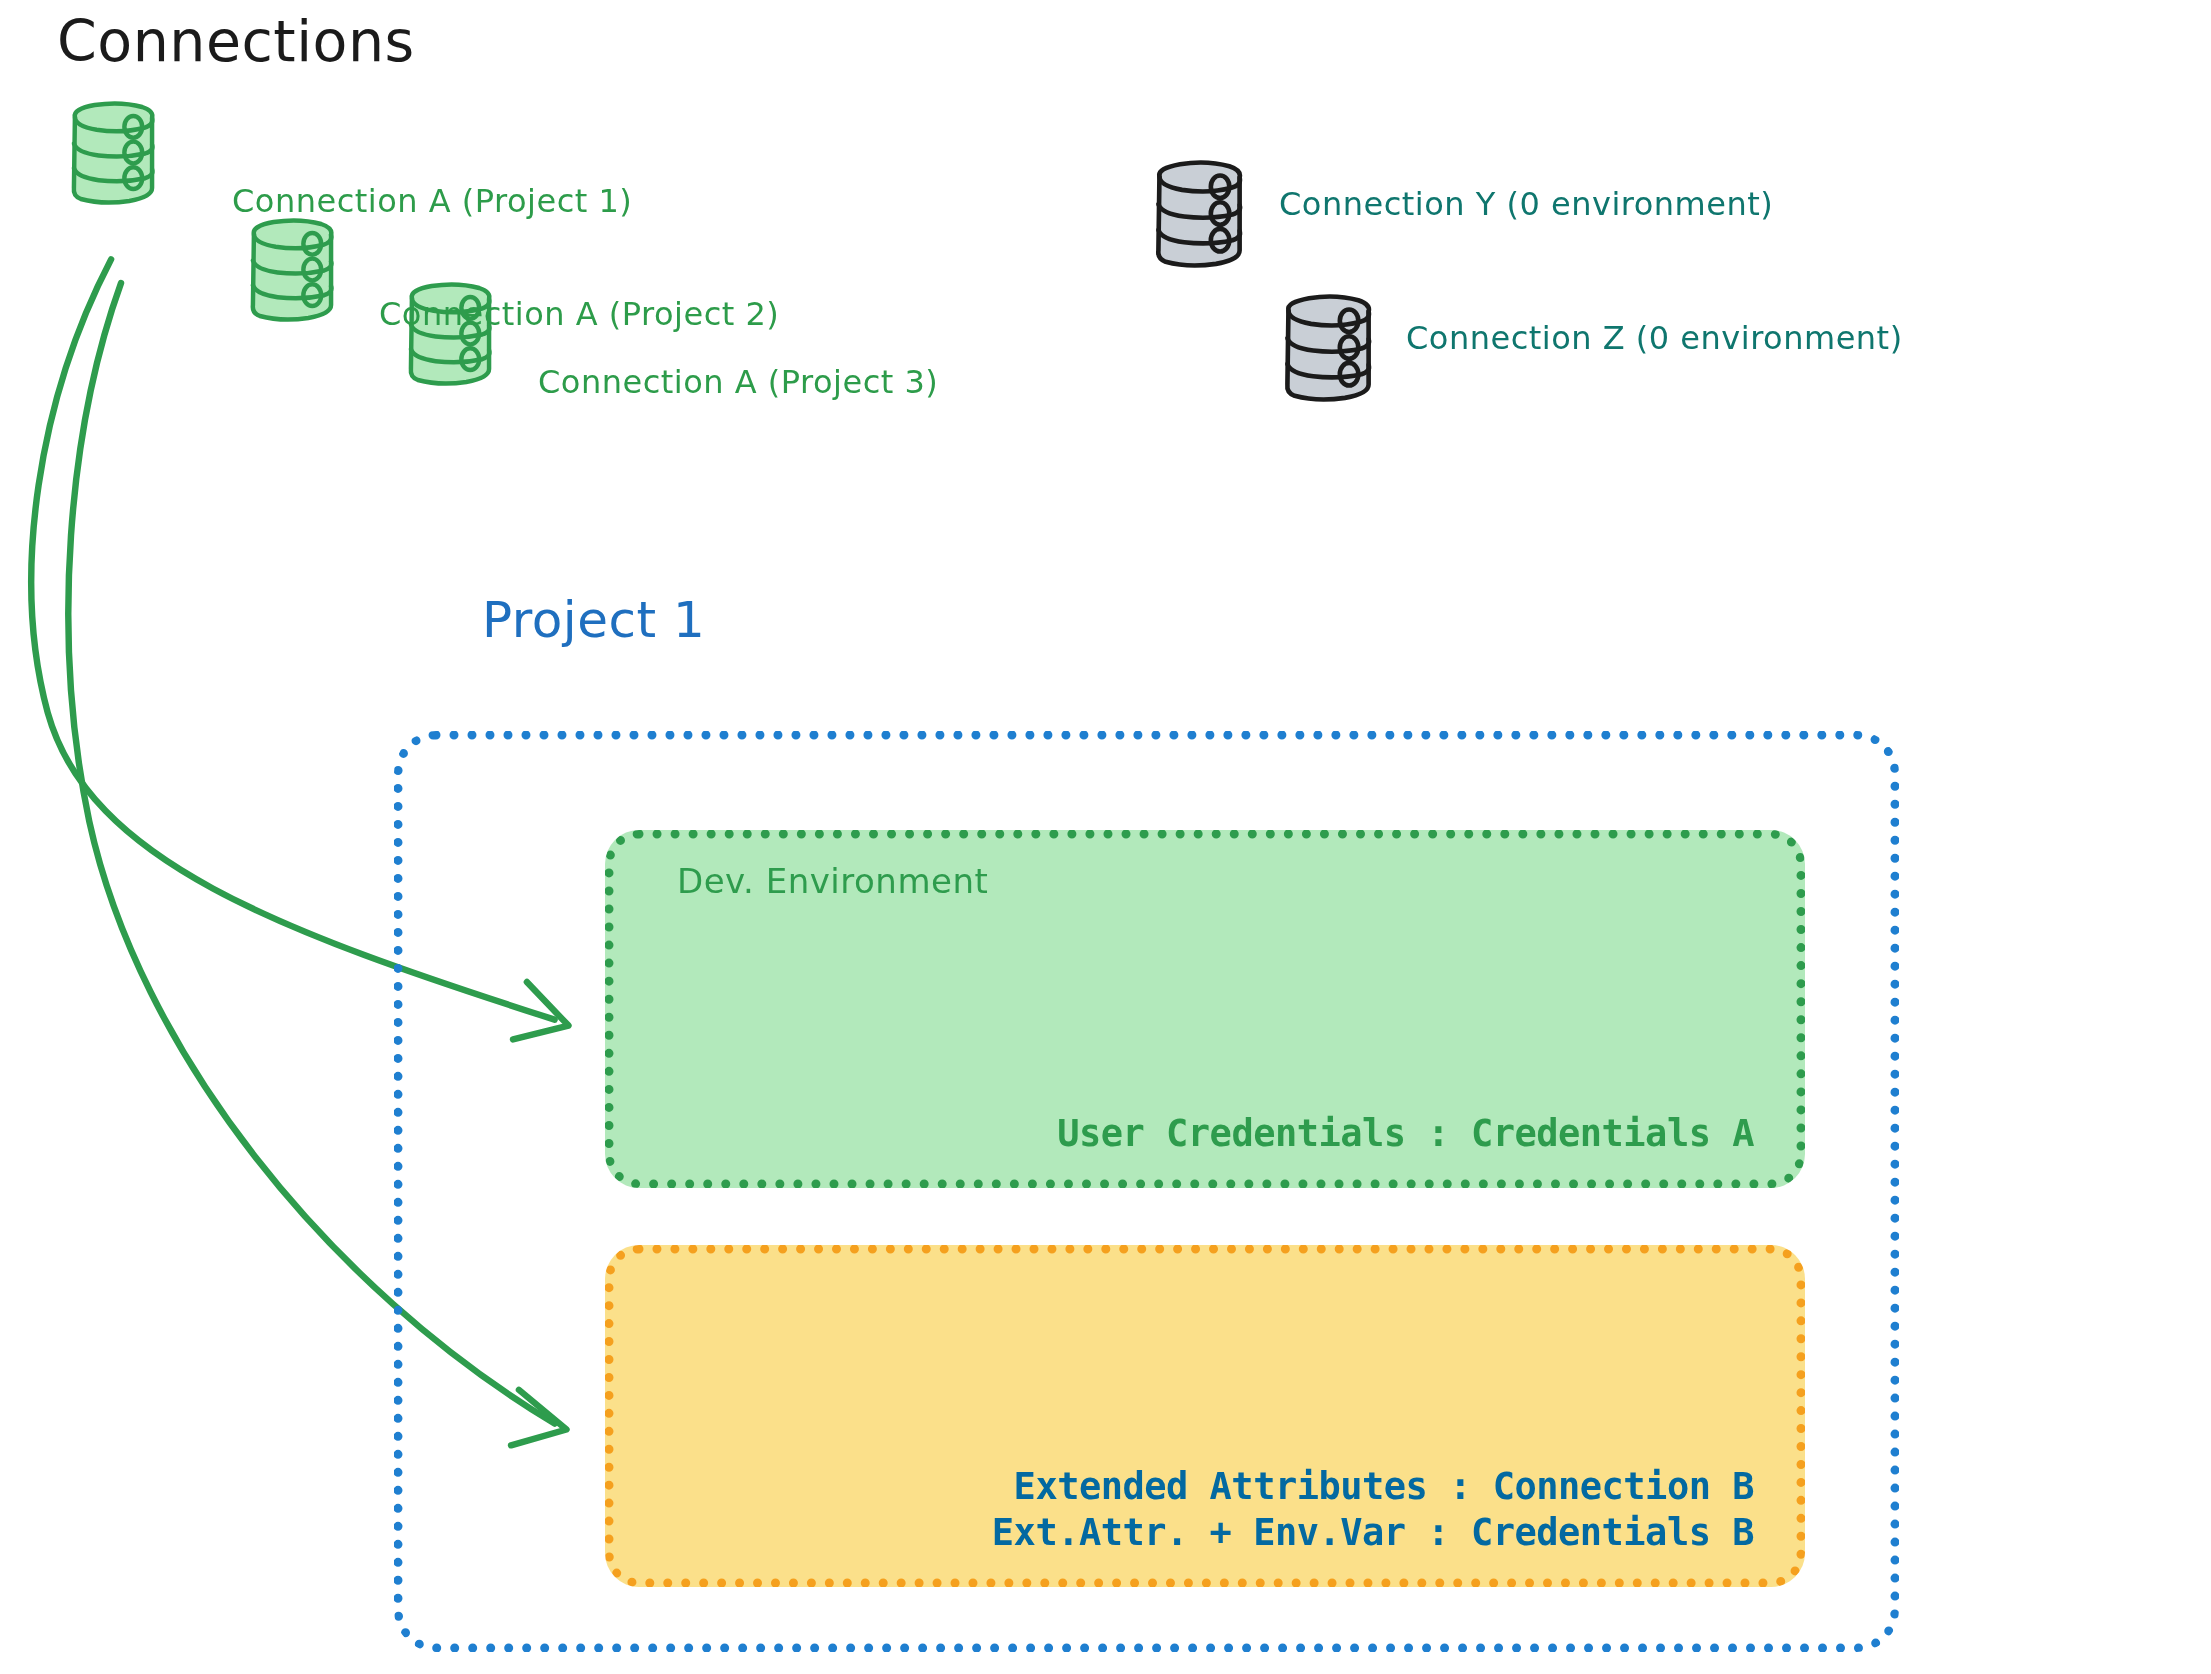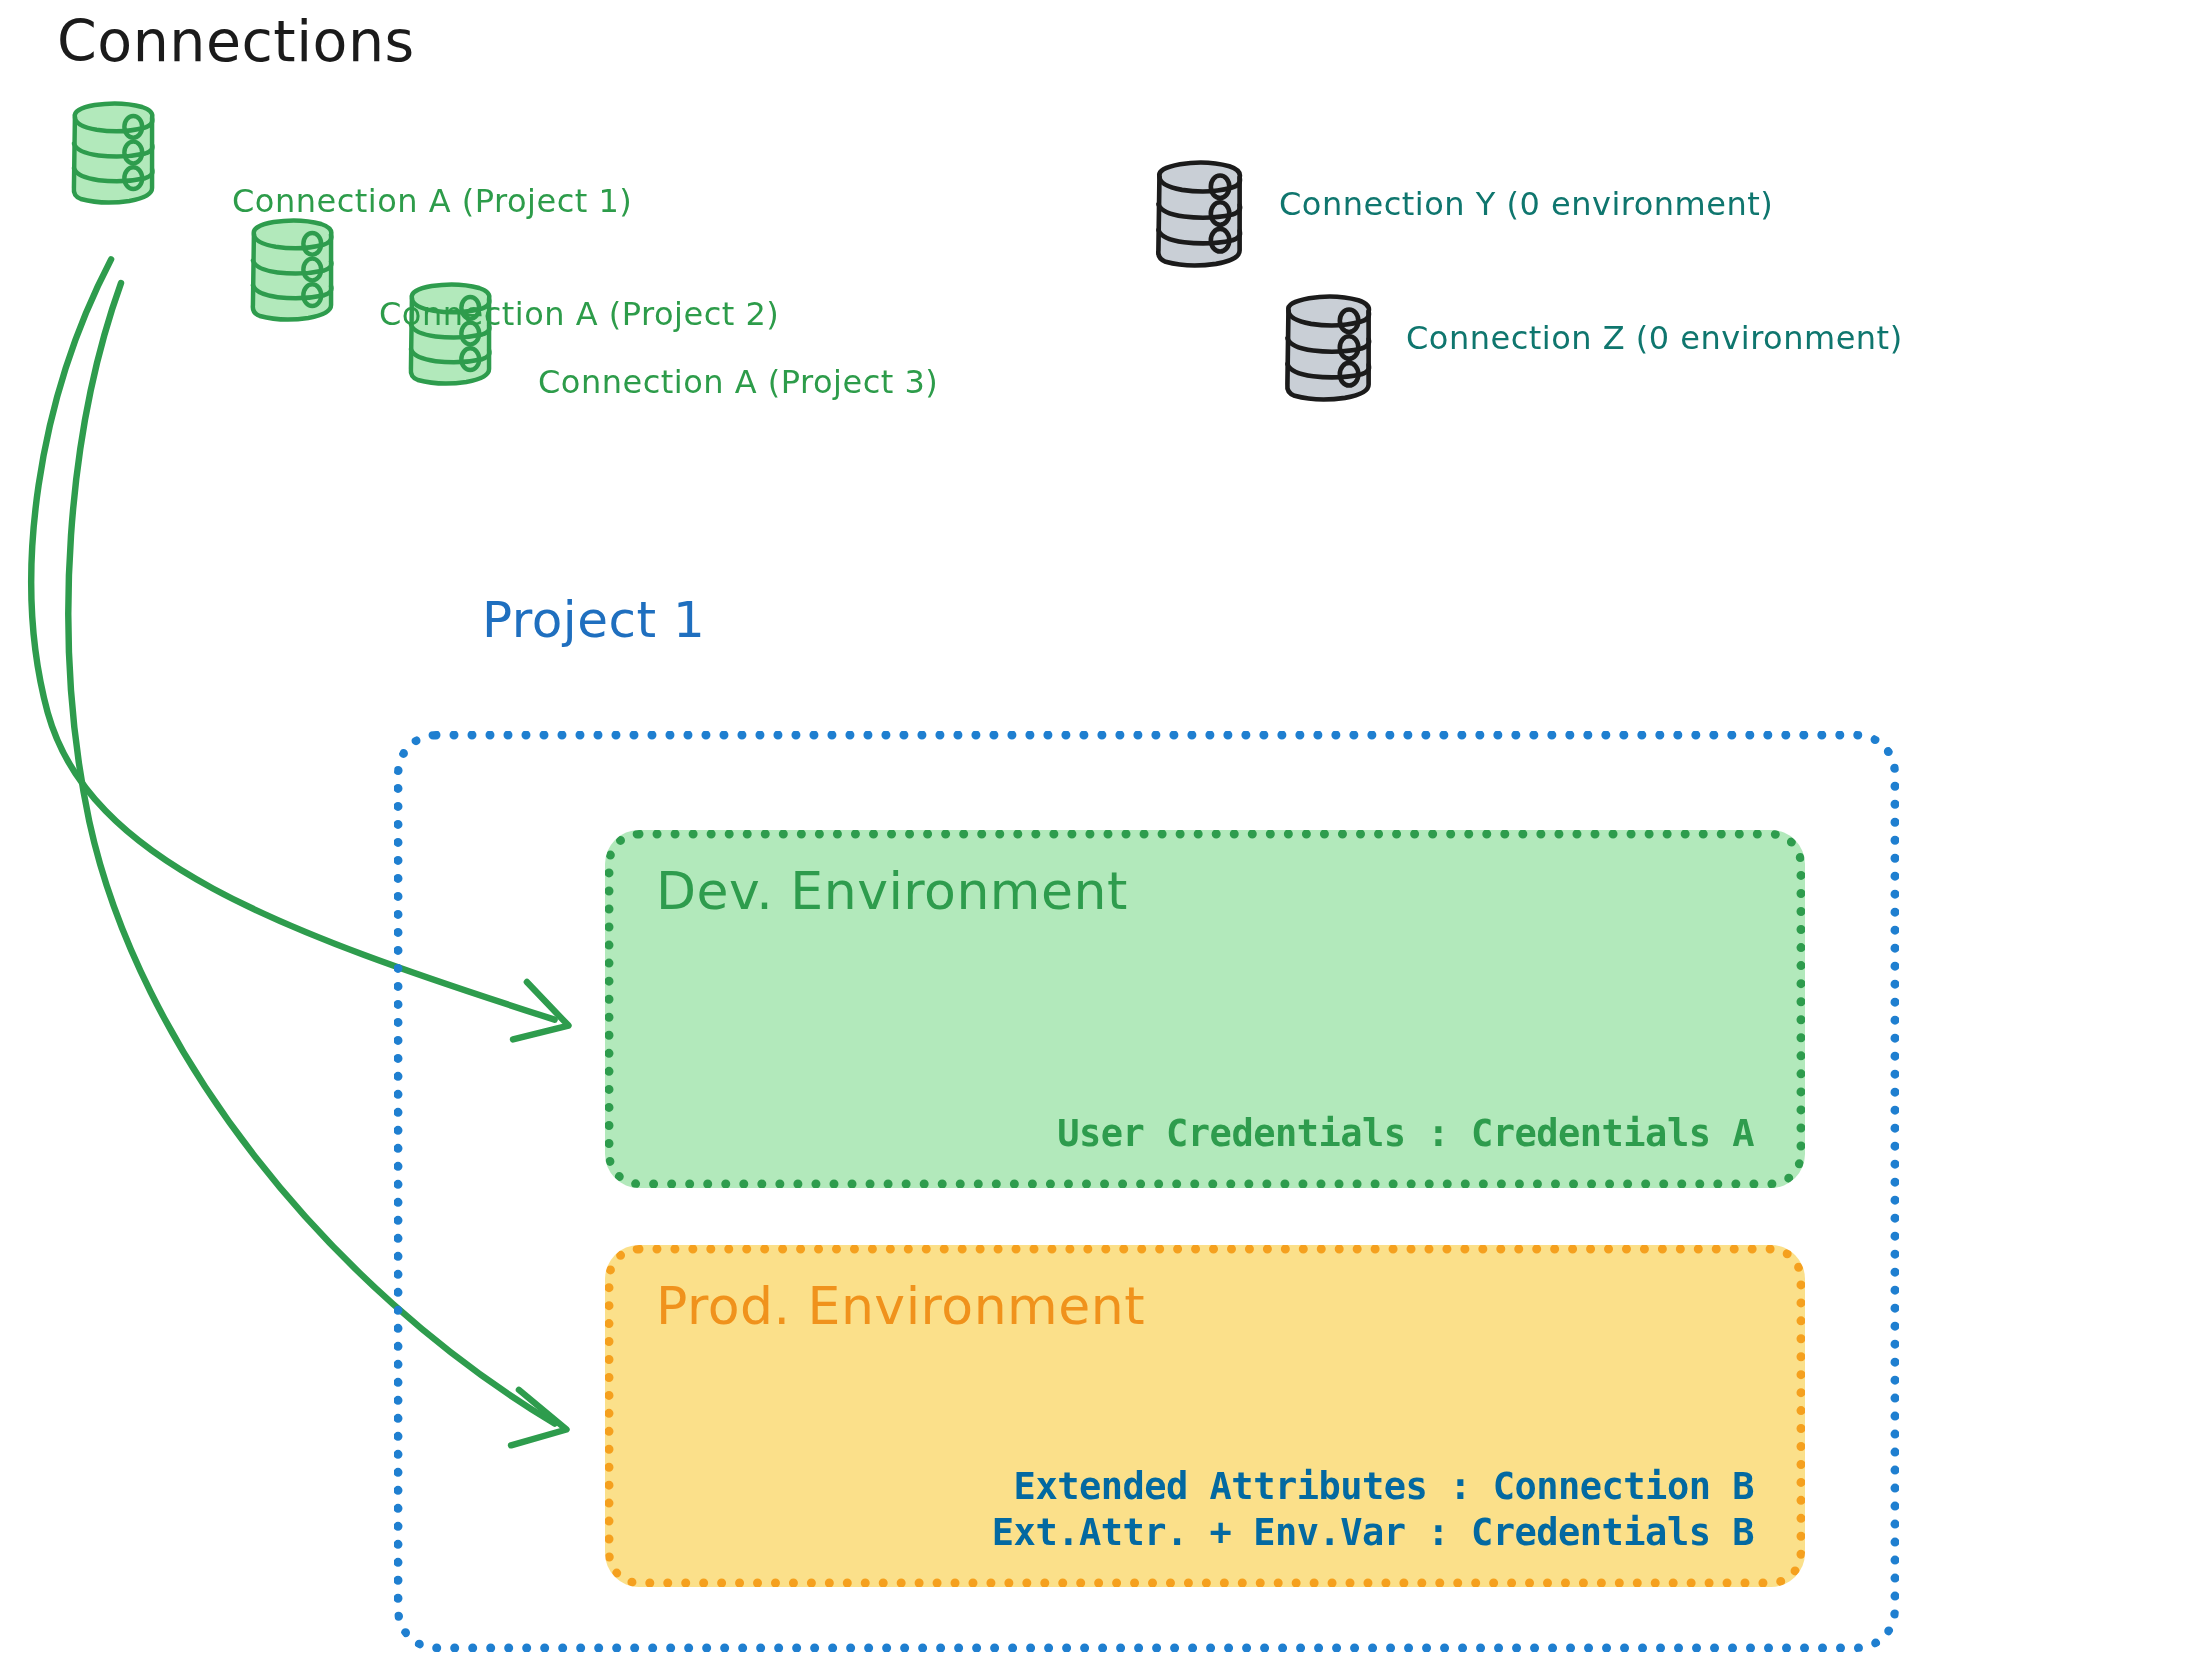--- a/index.html
+++ b/index.html
@@ -96,23 +96,23 @@
   #prod-box {
     left: 605px;
     top: 1245px;
     width: 1200px;
     height: 342px;
     background: #fbe08a;
     border: 9px dotted #f5a01e;
   }
   .env-title {
     position: absolute;
-    left: 42px;
+    left: 63px;
     top: 22px;
-    font-size: 52px;
+    font-size: 34px;
     white-space: nowrap;
   }
   #dev-title  { color: #2e9c4d; }
   #prod-title { color: #f0921c; }
 
   .env-lines {
     position: absolute;
     right: 42px;
     bottom: 22px;
     text-align: left;
@@ -235,21 +235,20 @@
   <div id="project-box"></div>
 
   <div id="dev-box" class="env-box">
     <div id="dev-title" class="env-title hand">Dev. Environment</div>
     <div class="env-lines">
       <div class="env-line mono">User Credentials : Credentials A</div>
     </div>
   </div>
 
   <div id="prod-box" class="env-box">
-    <div id="prod-title" class="env-title hand">Prod. Environment</div>
     <div class="env-lines">
       <div class="env-line mono">Extended Attributes : Connection B</div>
       <div class="env-line mono">Ext.Attr. + Env.Var : Credentials B</div>
     </div>
   </div>
 
 </div>
 
 
 </body></html>

